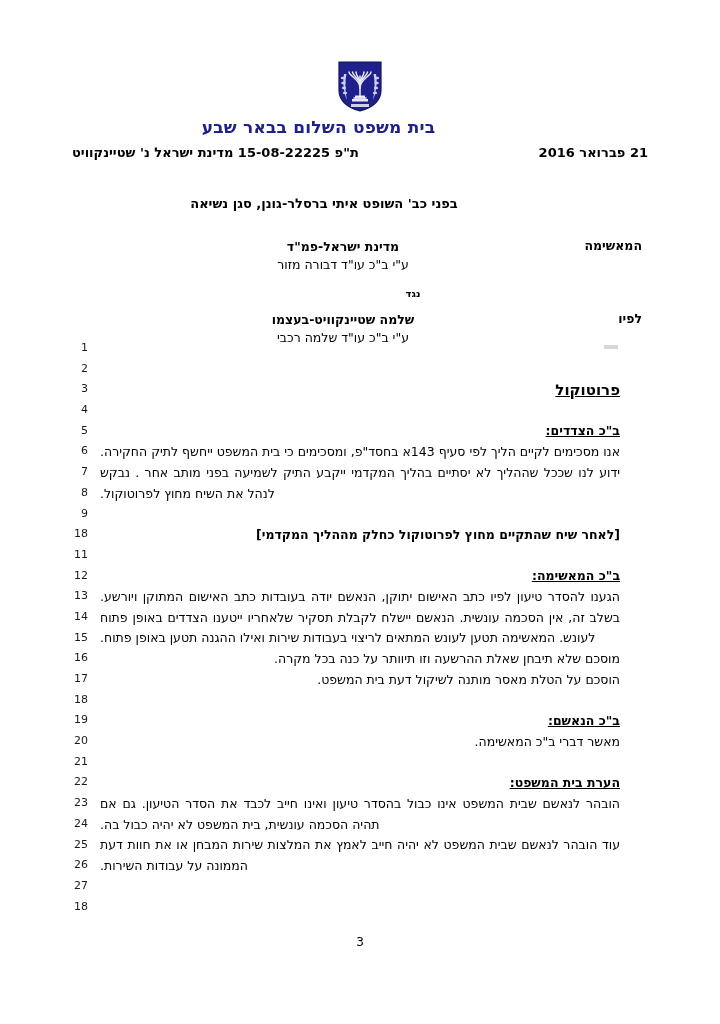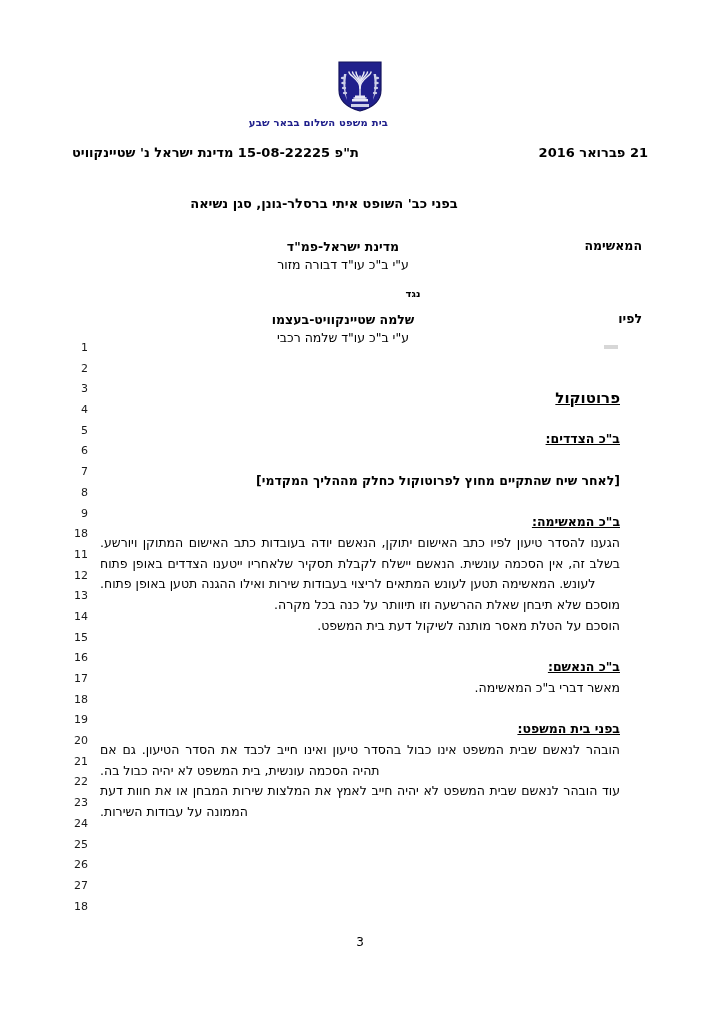--- a/index.html
+++ b/index.html
@@ -39,21 +39,21 @@
 
   
   .court-name {
     position: absolute;
     top: 117px;
     left: 0;
     width: 637px;
     text-align: center;
     color: #20208c;
     font-weight: bold;
-    font-size: 10px;
+    font-size: 17px;
     letter-spacing: 0.2px;
   }
 
   
   .case-row {
     position: absolute;
     top: 145px;
     left: 72px;
     width: 576px;
     display: flex;
@@ -136,21 +136,21 @@
     direction: ltr;
   }
   .line-numbers div {
     height: 20.7px;
     line-height: 20.7px;
   }
 
   
   .body-area {
     position: absolute;
-    top: 326px;
+    top: 318px;
     right: 100px;
     width: 520px;
     font-size: 12.5px;
     line-height: 20.7px;
     text-align: justify;
     text-align-last: right;
     direction: rtl;
   }
   .spacer { height: 20.7px; }
   .doc-title {
@@ -295,34 +295,35 @@
     </div>
 
   <div class="body-area">
     <div class="spacer"></div>
     <div class="spacer"></div>
     <div class="spacer"></div>
     <div class="doc-title">פרוטוקול</div>
     <div class="spacer"></div>
 
     <div class="sec-head">ב"כ הצדדים:</div>
+    <div class="para">אנו מסכימים לקיים הליך לפי סעיף 143א בחסד"פ, ומסכימים כי בית המשפט ייחשף לתיק החקירה. ידוע לנו שככל שההליך לא יסתיים בהליך המקדמי ייקבע התיק לשמיעה בפני מותב אחר . נבקש לנהל את השיח מחוץ לפרוטוקול.</div>
     <div class="spacer"></div>
     <div class="bracket-note">[לאחר שיח שהתקיים מחוץ לפרוטוקול כחלק מההליך המקדמי]</div>
     <div class="spacer"></div>
 
     <div class="sec-head">ב"כ המאשימה:</div>
     <div class="para">הגענו להסדר טיעון לפיו כתב האישום יתוקן, הנאשם יודה בעובדות כתב האישום המתוקן ויורשע. בשלב זה, אין הסכמה עונשית. הנאשם יישלח לקבלת תסקיר שלאחריו ייטענו הצדדים באופן פתוח לעונש. המאשימה תטען לעונש המתאים לריצוי בעבודות שירות ואילו ההגנה תטען באופן פתוח.</div>
     <div class="para single">מוסכם שלא תיבחן שאלת ההרשעה וזו תיוותר על כנה בכל מקרה.</div>
     <div class="para single">הוסכם על הטלת מאסר מותנה לשיקול דעת בית המשפט.</div>
     <div class="spacer"></div>
 
     <div class="sec-head">ב"כ הנאשם:</div>
     <div class="para single">מאשר דברי ב"כ המאשימה.</div>
     <div class="spacer"></div>
 
-    <div class="sec-head">בפני בית המשפט:</div>
+    <div class="sec-head">הערת בית המשפט:</div>
     <div class="para">הובהר לנאשם שבית המשפט אינו כבול בהסדר טיעון ואינו חייב לכבד את הסדר הטיעון. גם אם תהיה הסכמה עונשית, בית המשפט לא יהיה כבול בה.</div>
     <div class="para">עוד הובהר לנאשם שבית המשפט לא יהיה חייב לאמץ את המלצות שירות המבחן או את חוות דעת הממונה על עבודות השירות.</div>
   </div>
 
   <div class="page-number">3</div>
 
 </div>
 
 </body></html>

